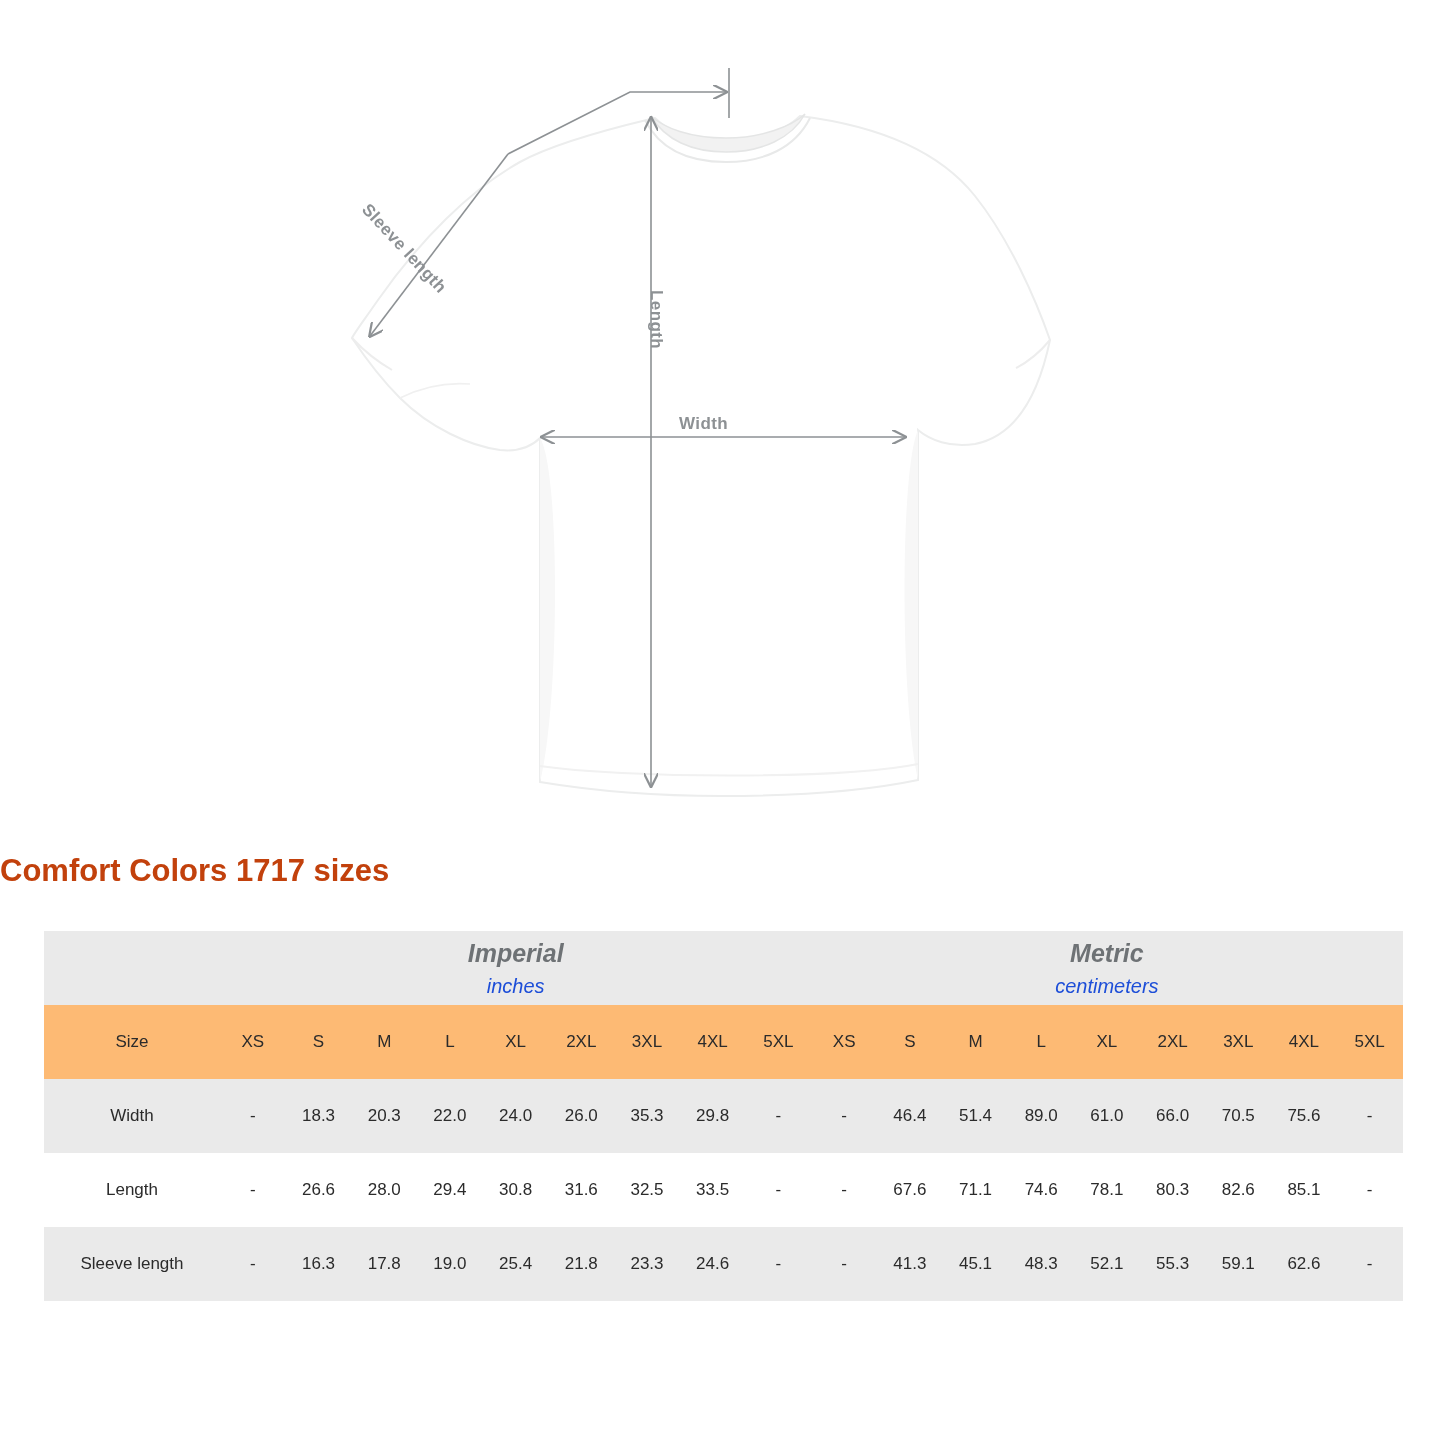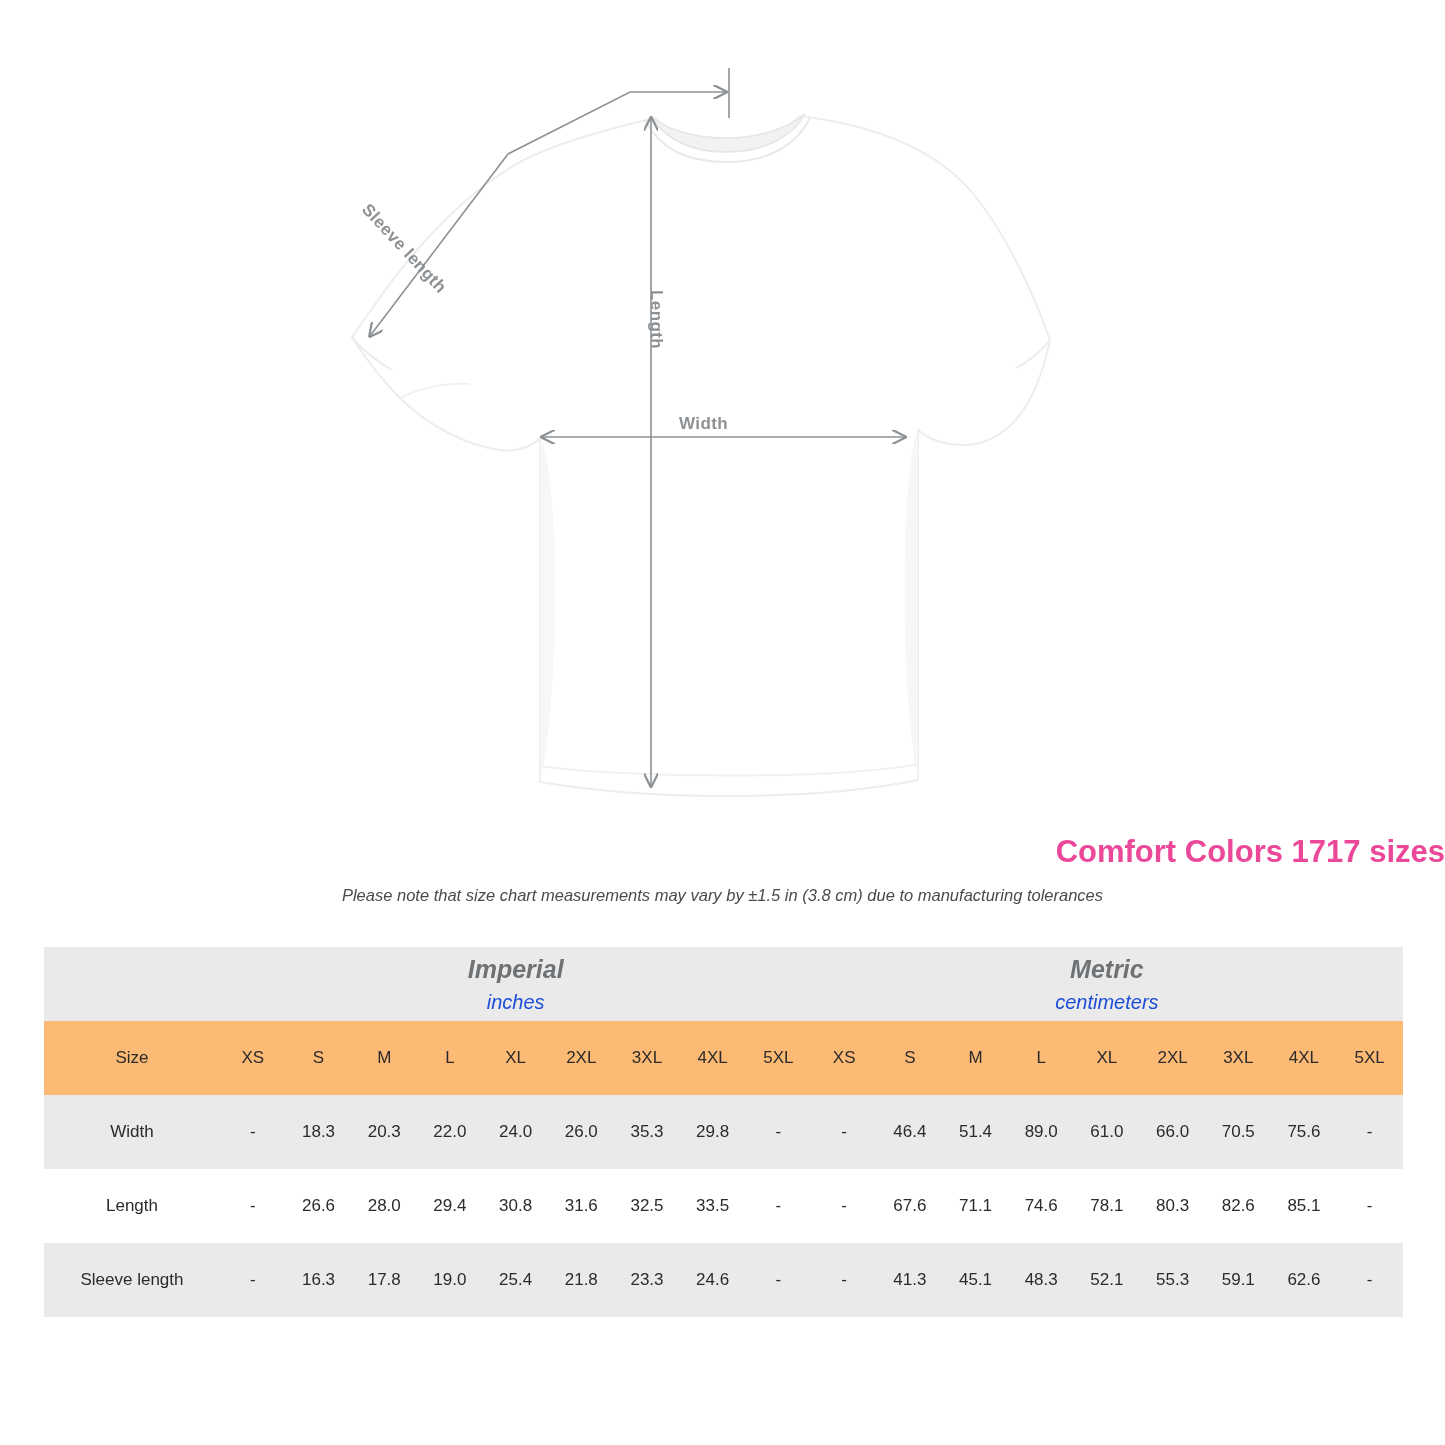--- a/index.html
+++ b/index.html
@@ -51,25 +51,25 @@
   .label-sleeve {
     left: 372px;
     top: 200px;
     transform: rotate(47deg);
     transform-origin: left top;
     white-space: nowrap;
   }
 
   
   .title {
-    text-align: right;
+    text-align: left;
     font-size: 31px;
     font-weight: bold;
-    color: #ec4899;
-    margin-top: 4px;
+    color: #c2410c;
+    margin-top: 23px;
   }
   .subtitle {
     text-align: center;
     font-size: 16.5px;
     font-style: italic;
     color: #4a4a4a;
     margin-top: 16px;
   }
 
   
@@ -193,21 +193,20 @@
         <line x1="729" y1="68" x2="729" y2="118" stroke="#8d9194" stroke-width="1.6"></line>
       </g>
     </svg>
 
     <div class="dim-label label-width">Width</div>
     <div class="dim-label label-length">Length</div>
     <div class="dim-label label-sleeve">Sleeve length</div>
   </div>
 
   <div class="title">Comfort Colors 1717 sizes</div>
-  <div class="subtitle">Please note that size chart measurements may vary by ±1.5 in (3.8 cm) due to manufacturing tolerances</div>
 
   <div class="table-wrap">
     <table class="size-chart">
       <colgroup>
         <col class="col-label">
         <col class="col-data">
           <col class="col-data">
           <col class="col-data">
           <col class="col-data">
           <col class="col-data">

